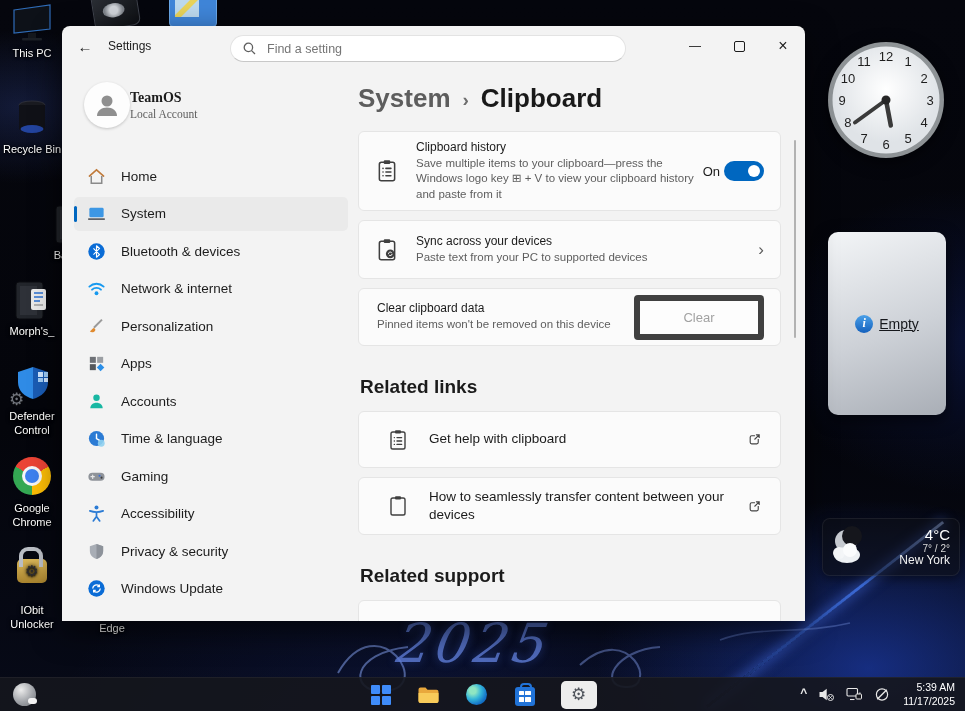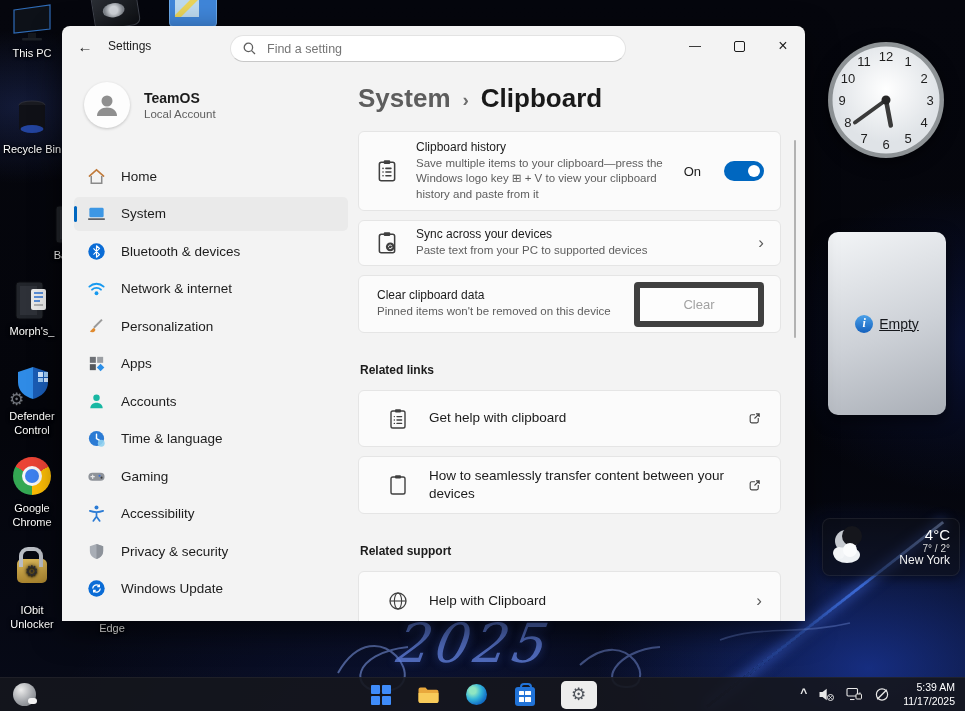--- a/index.html
+++ b/index.html
@@ -68,21 +68,21 @@
     font-family:"Liberation Sans",sans-serif;color:#c2410c;}
   .search input::placeholder{color:#757575;}
   .win-controls{margin-left:auto;display:flex;height:100%;}
   .wc{width:44px;height:100%;display:flex;align-items:center;justify-content:center;
     font-size:12px;color:#1b1b1b;}
   .wc.close{font-size:16px;}
   .max-box{width:9px;height:9px;border:1.2px solid #1b1b1b;border-radius:2px;}
   .win-body{flex:1;display:flex;overflow:hidden;}
   
   .sidebar{width:296px;flex:0 0 296px;padding:0 10px 0 12px;box-sizing:border-box;}
-  .account{display:flex;align-items:center;gap:14px;margin:16px 0 16px 10px;}
+  .account{display:flex;align-items:center;margin:16px 0 16px 10px;font-family:Liberation Serif, serif;}
   .avatar{width:46px;height:46px;border-radius:50%;background:#fdfdfd;
     box-shadow:0 1px 3px rgba(0,0,0,.2);display:flex;align-items:center;justify-content:center;}
   .acct-name{font-size:14px;font-weight:bold;color:#1b1b1b;}
   .acct-sub{font-size:11.5px;color:#5e5e5e;margin-top:2px;}
   .nav{margin-top:31px;}
   .nav-item{height:34px;margin-bottom:3.5px;border-radius:5px;display:flex;align-items:center;
     gap:15px;padding-left:13px;font-size:13.5px;color:#1c1c1c;position:relative;}
   .nav-item.selected{background:#eaeaea;}
   .nav-item.selected::before{content:"";position:absolute;left:0;top:9px;bottom:9px;width:3px;
     border-radius:2px;background:#0067c0;}
@@ -94,31 +94,31 @@
   .bc-parent{color:#5d5d5d;}
   .bc-sep{color:#6d6d6d;font-size:19px;padding-top:3px;}
   .bc-current{color:#191919;}
   .stack{margin-top:15px;}
   .card{background:#fbfbfb;border:1px solid #e5e5e5;border-radius:6px;display:flex;
     align-items:center;padding:0 16px;margin-bottom:9px;box-sizing:border-box;}
   .c-icon{flex:0 0 24px;margin-right:17px;display:flex;align-items:center;justify-content:center;}
   .c-text{display:flex;flex-direction:column;gap:2px;}
   .c-title{font-size:12px;color:#1b1b1b;}
   .c-desc{font-size:11.5px;color:#5e5e5e;line-height:1.35;}
-  .card.h80{height:80px;}  .card.h56{height:46px;}  .card.h58{height:58px;}
-  .tgl-wrap{margin-left:auto;display:flex;align-items:center;gap:23px;}
+  .card.h80{height:80px;}  .card.h56{height:59px;}  .card.h58{height:58px;}
+  .tgl-wrap{margin-left:auto;display:flex;align-items:center;gap:4px;}
   .tgl-label{font-size:13px;color:#1b1b1b;}
   .toggle{width:40px;height:20px;border-radius:10px;background:#0067c0;position:relative;}
   .toggle::after{content:"";position:absolute;right:4px;top:4px;width:12px;height:12px;
     border-radius:50%;background:#fff;}
   .chev{margin-left:auto;font-size:17px;color:#5c5c5c;}
   .clear-btn{margin-left:auto;width:118px;height:33px;border-radius:4px;background:#fdfdfd;
     border:6px solid #404040;color:#a2a2a2;font-size:13px;display:flex;align-items:center;
     justify-content:center;}
-  .section-h{margin:30px 0 13px 2px;font-size:12px;font-weight:bold;color:#1b1b1b;}
+  .section-h{margin:30px 0 13px 2px;font-size:19px;font-weight:bold;color:#1b1b1b;}
   .linkcard{padding-left:28px;padding-right:18px;}
   .l-icon{flex:0 0 22px;margin-right:20px;display:flex;align-items:center;justify-content:center;}
   .l-label{font-size:13.5px;color:#1b1b1b;line-height:1.35;max-width:300px;}
   .ext{margin-left:auto;display:flex;}
   .scrollbar{position:absolute;right:9px;top:114px;width:2px;height:198px;background:#8f8f8f;
     border-radius:2px;opacity:.65;z-index:11;}
   
   .taskbar{position:absolute;left:0;right:0;bottom:0;height:33px;z-index:50;
     background:rgba(21,22,29,.90);border-top:1px solid rgba(255,255,255,.05);}
   .tb-orb{position:absolute;left:13px;top:5px;width:23px;height:23px;border-radius:50%;

